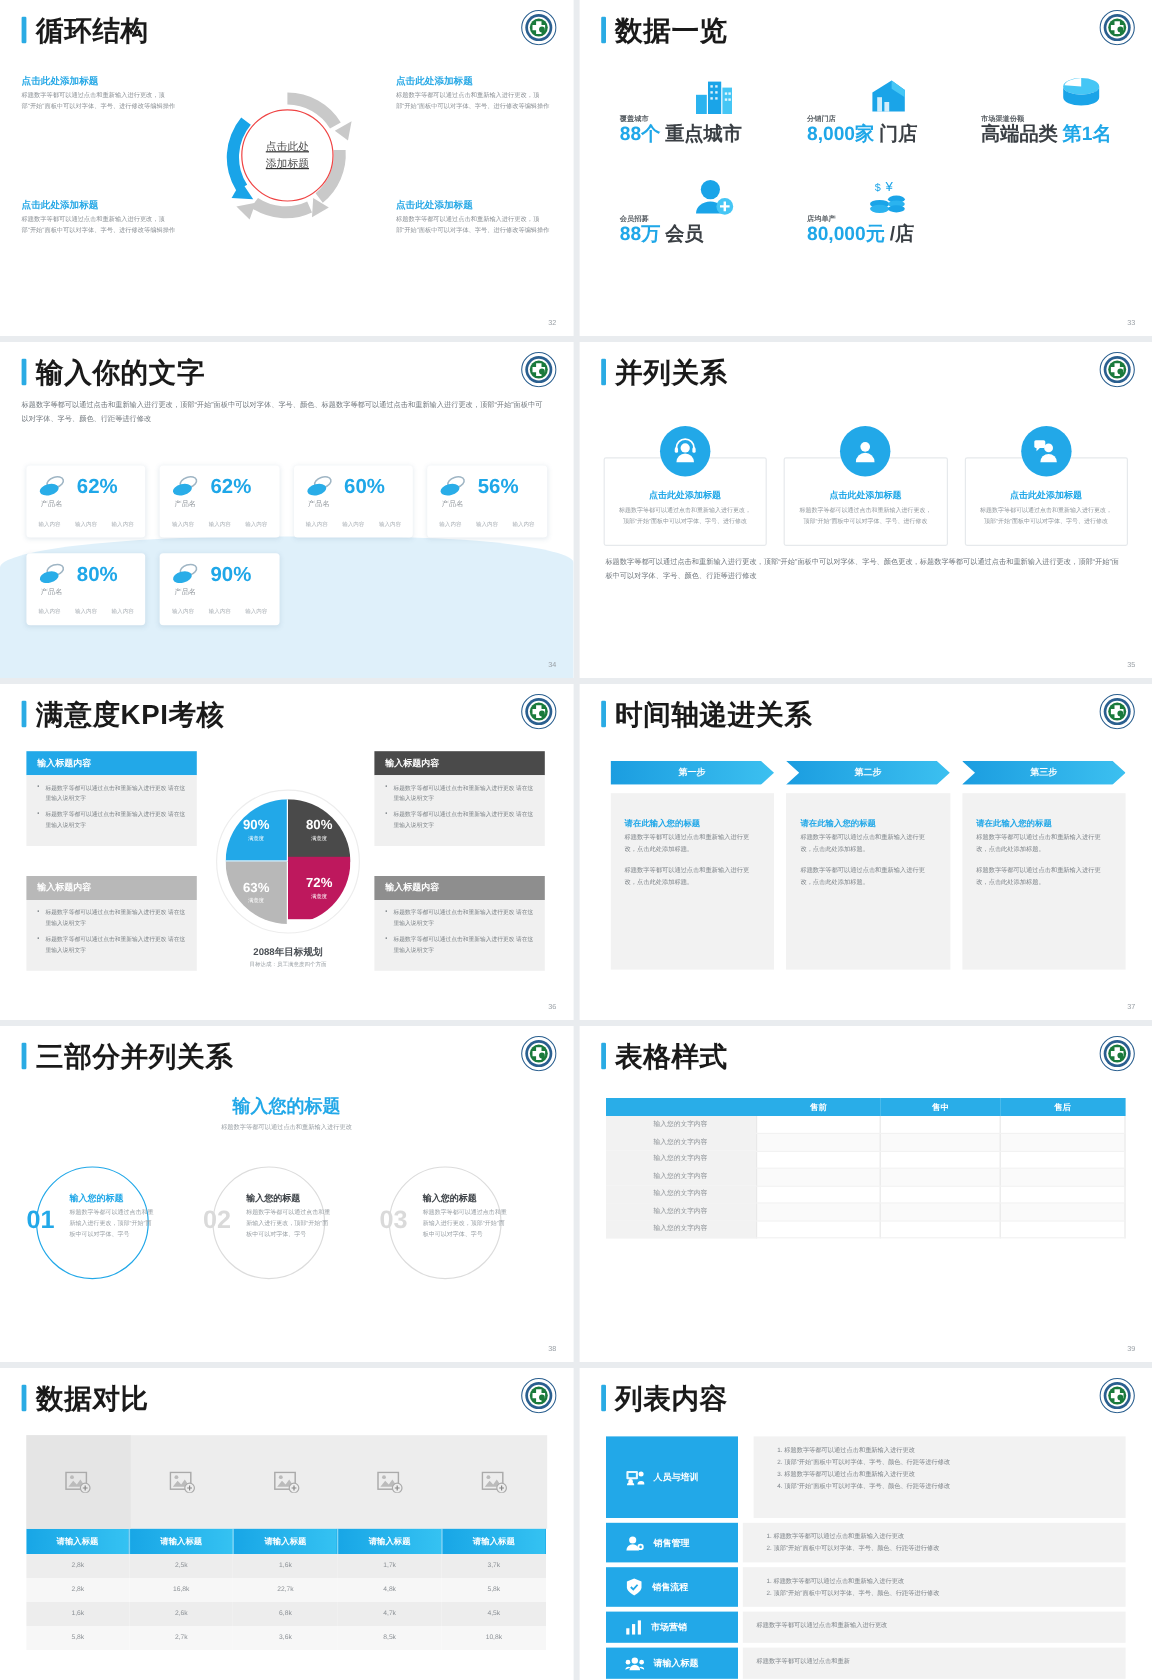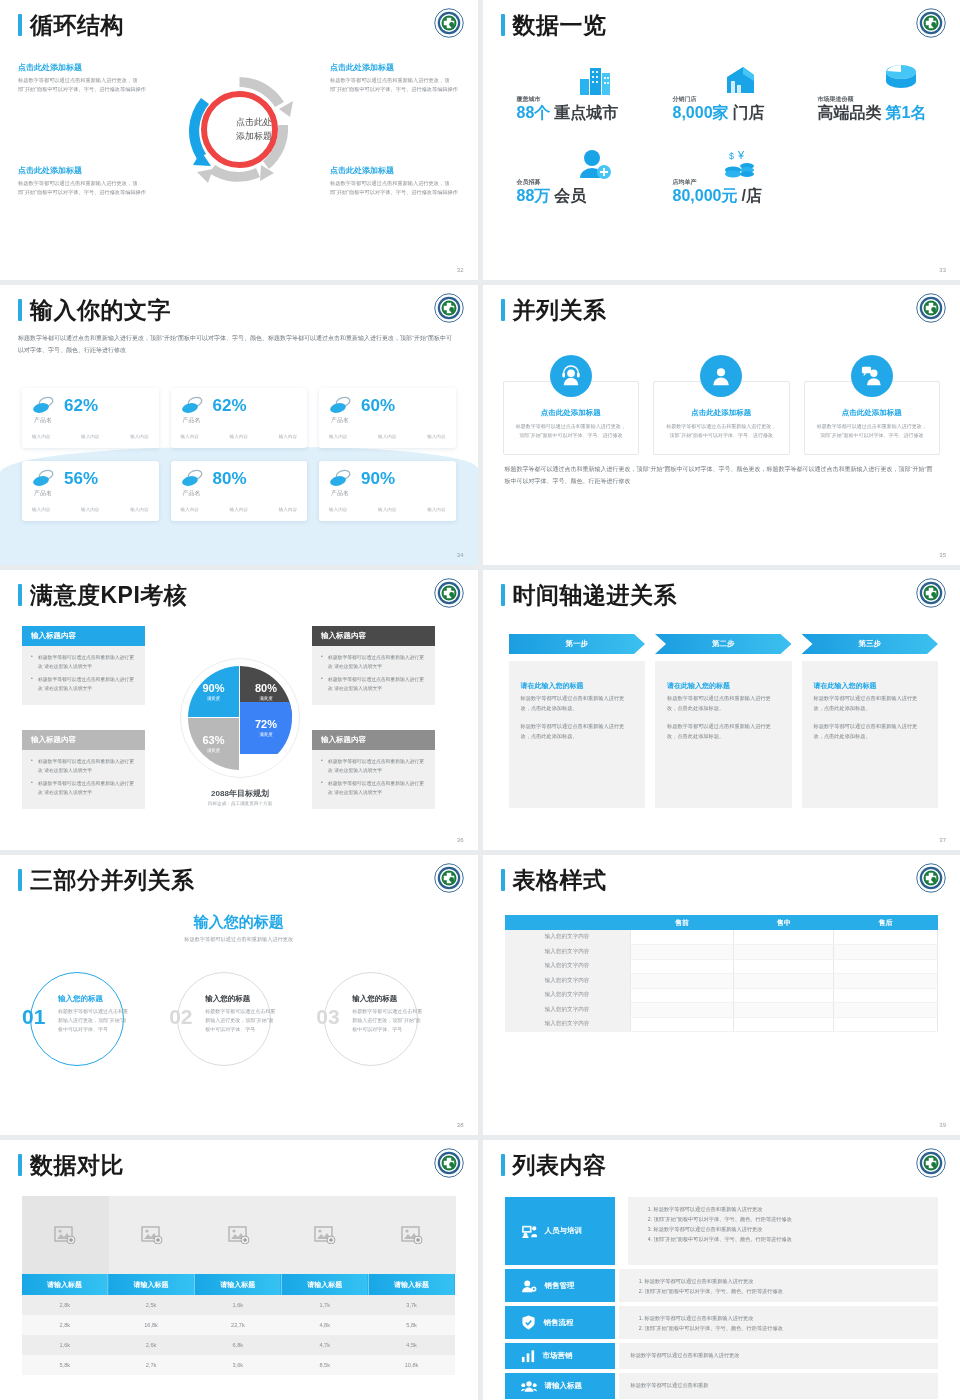--- a/index.html
+++ b/index.html
@@ -19,53 +19,53 @@
   .s-bar { width:4px; height:22px; background:#2aabe4; border-radius:1px; }
   .s-title { font-size:23px; font-weight:bold; color:#1a1a1a; letter-spacing:.5px; line-height:22px; }
   .logo { position:absolute; top:8px; right:14px; width:30px; height:30px; }
   .pageno { position:absolute; right:14px; bottom:7px; font-size:6px; color:#9aa0a6; }
 
   
   .cyc-col { position:absolute; width:128px; }
   .cyc-col h4 { font-size:8px; font-weight:bold; color:#29a9e6; margin-bottom:3px; }
   .cyc-col p { font-size:5.2px; line-height:1.75; color:#8a8f94; }
   .cyc-center { position:absolute; left:183px; top:73px; width:113px; height:113px; }
-  .cyc-ring { position:absolute; inset:18px; border-radius:50%; border:6px solid #ef4444; display:flex; align-items:center; justify-content:flex-end; }
+  .cyc-ring { position:absolute; inset:18px; border-radius:50%; border:1px solid #ef4444; display:flex; align-items:center; justify-content:center;text-decoration:underline; }
   .cyc-ring span { font-size:9px; color:#4d4d4d; text-align:center; line-height:1.5; }
 
   
   .stat { position:absolute; }
   .stat .lab { font-size:6px; color:#5b6166; font-weight:bold; margin-bottom:1px; }
   .stat .val { font-size:16px; font-weight:bold; color:#1fa7e8; line-height:1; display:flex; align-items:flex-end; gap:4px; }
   .stat .val .dk { color:#3a3f44; }
   .stat .sfx { font-size:16px; }
   .ico-wrap { position:absolute; }
 
   
   .wave { position:absolute; left:0; right:0; bottom:0; height:118px; background:#dff0fa;
           border-top-left-radius:46% 26px; border-top-right-radius:38% 22px; }
   .lead { position:absolute; top:48px; left:18px; right:24px; font-size:6px; color:#6f767c; line-height:1.95; }
-  .pcards { position:absolute; left:22px; right:22px; top:103px; display:grid; grid-template-columns:repeat(3,1fr); gap:13px 12px; }
+  .pcards { position:absolute; left:22px; right:22px; top:103px; display:grid; grid-template-columns:repeat(4,1fr); gap:13px 12px; }
   .pcard { background:#fff; border-radius:3px; box-shadow:0 1px 4px rgba(80,120,150,.16); height:60px; padding:8px 10px 0; position:relative; }
   .pcard .top { display:flex; align-items:center; gap:8px; }
   .pcard .pct { font-size:17px; font-weight:bold; color:#1fa7e8; line-height:1; }
   .pcard .pname { font-size:6px; color:#8d9399; margin:2px 0 0 2px; }
   .pcard .subs { position:absolute; left:10px; right:10px; bottom:9px; display:flex; justify-content:space-between; font-size:4.6px; color:#a7adb3; }
 
   
   .tri { position:absolute; top:70px; left:20px; right:20px; display:grid; grid-template-columns:repeat(3,1fr); gap:14px; }
   .tri .cell { position:relative; padding-top:26px; }
   .tri .box { border:1px solid #e6e9ec; border-radius:2px; height:74px; padding:26px 10px 0; text-align:center; }
   .tri .circ { position:absolute; left:50%; top:0; transform:translateX(-50%); width:42px; height:42px; border-radius:50%; background:#22a8e8; display:flex; align-items:center; justify-content:center; }
   .tri h4 { font-size:7.5px; color:#1fa7e8; font-weight:bold; margin-bottom:4px; }
   .tri p { font-size:5px; line-height:1.85; color:#93999e; }
   .foot-para { position:absolute; left:22px; right:22px; top:178px; font-size:6px; color:#6f767c; line-height:2.05; }
 
   
-  .kpi-box { position:absolute; width:123px; }
+  .kpi-box { position:absolute; width:142px; }
   .kpi-box .hd { font-size:7.5px; padding:5px 9px; color:#fff; font-weight:bold; }
   .kpi-box .bd { background:#f0f0f0; padding:8px 9px; }
   .kpi-box li { font-size:4.8px; line-height:1.85; color:#7c8286; list-style:none; position:relative; padding-left:7px; margin-bottom:4px; }
   .kpi-box li:before { content:"•"; position:absolute; left:0; top:-1px; }
   .pie { position:absolute; left:188px; top:96px; width:104px; height:104px; border-radius:50%; overflow:hidden; }
   .q { position:absolute; width:50%; height:50%; display:flex; flex-direction:column; align-items:center; justify-content:center; color:#fff; }
   .q .n { font-size:11px; font-weight:bold; line-height:1; }
   .q .t { font-size:4.4px; margin-top:2px; }
   .pie-ring { position:absolute; left:180px; top:88px; width:120px; height:120px; border-radius:50%; border:1px solid #ededed; }
   .pie-cap { position:absolute; left:150px; top:218px; width:180px; text-align:center; }
@@ -509,21 +509,21 @@
         <div class="t">满意度</div>
       </div>
       <div class="q" style="right:0;top:0;background:#4a4a4a;border-bottom:1px solid #fff;">
         <div class="n">80%</div>
         <div class="t">满意度</div>
       </div>
       <div class="q" style="left:0;bottom:0;background:#b8b8b8;border-right:1px solid #fff;">
         <div class="n">63%</div>
         <div class="t">满意度</div>
       </div>
-      <div class="q" style="right:0;bottom:16px;background:#3b82f6;">
+      <div class="q" style="right:0;bottom:4px;background:#be185d;">
         <div class="n">72%</div>
         <div class="t">满意度</div>
       </div>
     </div>
     <div class="pie-cap">
       <div class="t1">2088年目标规划</div>
       <div class="t2">目标达成：员工满意度四个方面</div>
     </div>
     <div class="pageno">36</div>
   </div>

